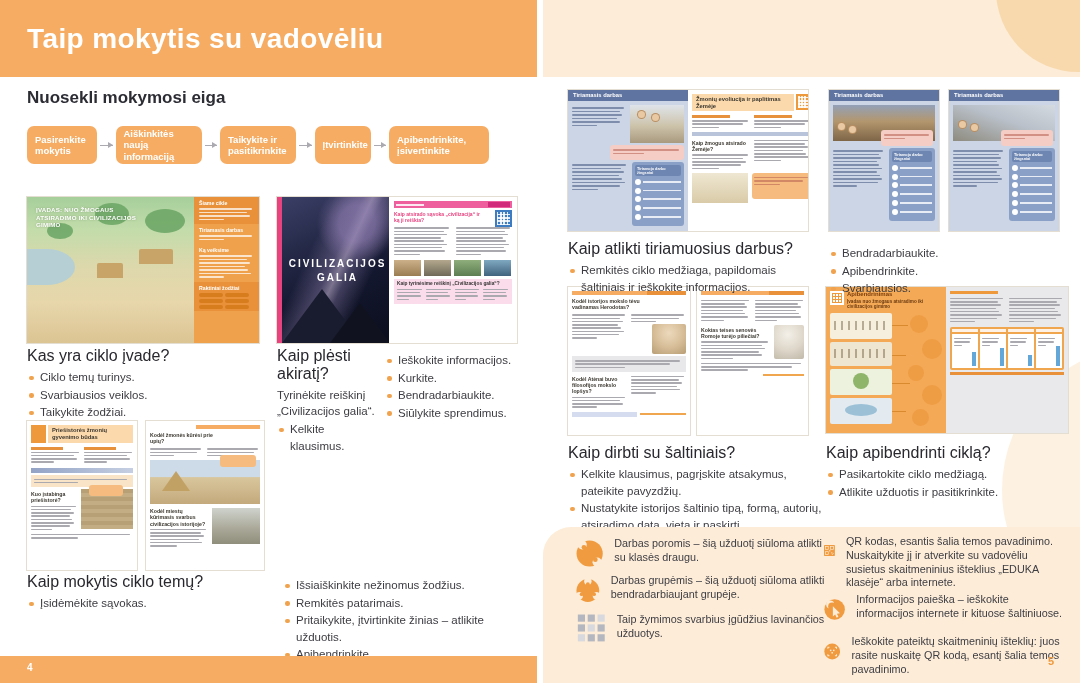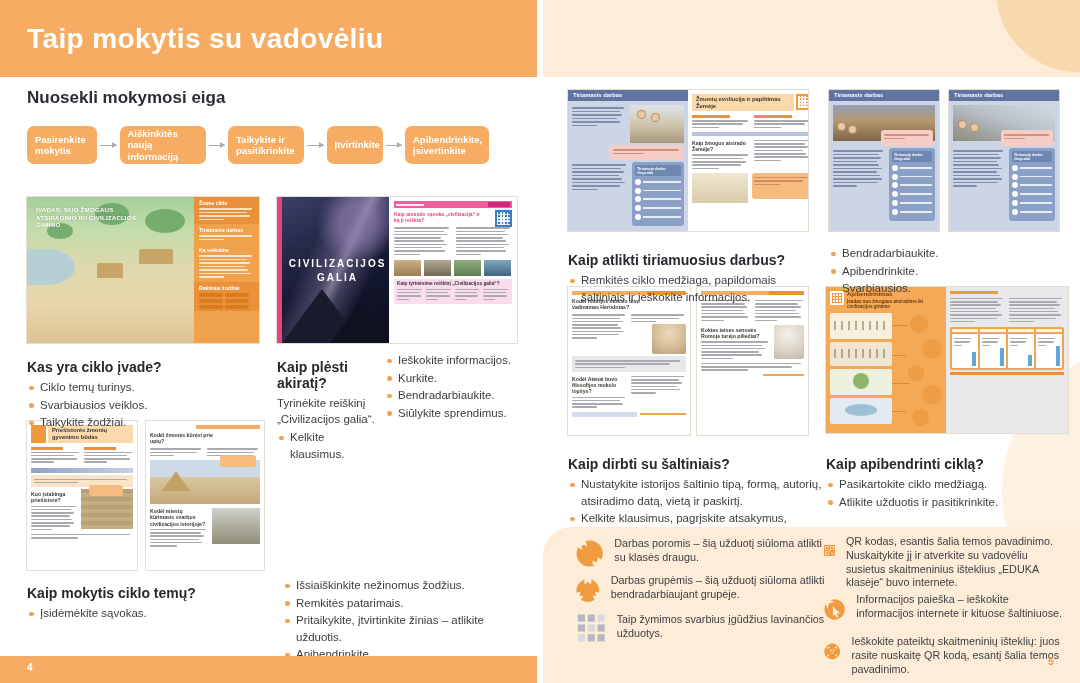--- a/index.html
+++ b/index.html
@@ -12,28 +12,28 @@
   .hdr h1{margin:0;font-size:28px;font-weight:700;color:#fff;letter-spacing:.4px}
   .topright{position:absolute;left:543px;top:0;width:537px;height:77px;background:#fdecd7;overflow:hidden}
   .topright .disc{position:absolute;left:453px;top:-92px;width:164px;height:164px;border-radius:50%;background:#f8d9ae}
   .softdisc{position:absolute;left:1002px;top:345px;width:290px;height:290px;border-radius:50%;background:#fdf2e2;z-index:0}
 
   
   .sect{position:absolute;left:27px;top:88px;font-size:17px;font-weight:700;color:#2c2c34;z-index:2}
   .flow{position:absolute;left:27px;top:126px;width:462px;display:flex;align-items:center;z-index:2}
   .fbtn{background:#f6ac62;color:#fff;font-size:9.5px;font-weight:700;line-height:11.5px;
         border-radius:7px;padding:0 8px;height:38px;display:flex;align-items:center;box-sizing:border-box}
-  .w1{width:70px}.w2{width:86px}.w3{width:76px}.w4{width:56px}.w5{width:84px}
+  .w1{width:70px}.w2{width:86px}.w3{width:76px}.w4{width:56px}.w5{width:100px}
   .farrow{flex:1;height:1px;background:#aaaab0;position:relative;margin:0 3px}
   .farrow::after{content:"";position:absolute;right:0;top:-3px;border-left:5px solid #aaaab0;
         border-top:3px solid transparent;border-bottom:3px solid transparent}
 
   
   .cap{position:absolute;z-index:3}
-  .cap h3{margin:12px 0 4px;font-size:14px;font-weight:700;color:#28282e}
+  .cap h3{margin:0 0 4px;font-size:16px;font-weight:400;color:#28282e}
   .cap p{margin:0 0 2px;font-size:11.5px;line-height:16px;color:#3c3c42}
   .cap ul{margin:0;padding:0;list-style:none}
   .cap li{position:relative;padding-left:13px;font-size:11.5px;line-height:16.5px;color:#3c3c42;margin:1px 0}
   .cap li::before{content:"";position:absolute;left:2px;top:6.5px;width:4.5px;height:4.5px;border-radius:50%;background:#f0a24d}
 
   
   .thumb{position:absolute;background:#fff;box-shadow:0 0 0 1px #e4ded2;overflow:hidden;box-sizing:border-box;z-index:2}
   .tl{height:2px;background:#a9a9af;border-radius:1px;margin:2.5px 0}
   .fine .tl{height:1.5px;margin:1.8px 0}
   .lines-white .tl{background:rgba(255,255,255,.72);height:1.5px;margin:2px 0}
@@ -901,22 +901,22 @@
           </div>
       </div>
     </div>
     <div class="tsu-foot"></div>
   </div>
 </div>
 
 <div class="cap" style="left:568px;top:444px;width:254px">
   <h3>Kaip dirbti su šaltiniais?</h3>
   <ul>
+    <li>Kelkite klausimus, pagrįskite atsakymus, pateikite pavyzdžių.</li>
     <li>Nustatykite istorijos šaltinio tipą, formą, autorių, atsiradimo datą, vietą ir paskirtį.</li>
-    <li>Kelkite klausimus, pagrįskite atsakymus, pateikite pavyzdžių.</li>
     <li>Argumentuokite ir apibendrinkite.</li>
   </ul>
 </div>
 <div class="cap" style="left:826px;top:444px;width:240px">
   <h3>Kaip apibendrinti ciklą?</h3>
   <ul>
     <li>Pasikartokite ciklo medžiagą.</li>
     <li>Atlikite užduotis ir pasitikrinkite.</li>
   </ul>
 </div>
@@ -963,21 +963,21 @@
     <svg width="35" height="35" viewBox="0 0 36 36">
       <rect x="0" y="0" width="36" height="36" rx="2" fill="#f09b40"></rect>
       <rect x="5" y="5" width="9" height="9" fill="none" stroke="#fdecd7" stroke-width="2.2"></rect>
       <rect x="22" y="5" width="9" height="9" fill="none" stroke="#fdecd7" stroke-width="2.2"></rect>
       <rect x="5" y="22" width="9" height="9" fill="none" stroke="#fdecd7" stroke-width="2.2"></rect>
       <rect x="17" y="17" width="4" height="4" fill="#fdecd7"></rect>
         <rect x="24" y="24" width="3.5" height="3.5" fill="#fdecd7"></rect>
       <rect x="29" y="27" width="2.5" height="2.5" fill="#fdecd7"></rect>
         <rect x="26" y="30" width="3" height="2.5" fill="#fdecd7"></rect>
     </svg>
-    <div class="txt">QR kodas, esantis šalia temos pavadinimo. Nuskaitykite jį ir atverkite su vadovėliu susietus skaitmeninius išteklius „EDUKA klasėje“ buvo internete.</div>
+    <div class="txt">QR kodas, esantis šalia temos pavadinimo. Nuskaitykite jį ir atverkite su vadovėliu susietus skaitmeninius išteklius „EDUKA klasėje“ arba internete.</div>
   </div>
   <div class="litem" style="left:281px;top:64px;width:240px">
     <svg width="37" height="37" viewBox="0 0 36 36">
       <circle cx="18" cy="18" r="17.3" fill="#f09b40"></circle>
       <circle cx="10.5" cy="9.5" r="6.8" fill="#fdecd7"></circle>
         <circle cx="13.8" cy="12.8" r="6.8" fill="#f09b40"></circle>
       <path d="M15 12.5 L27 24.5 L21.8 25 L24.4 30.4 L21.4 31.8 L18.9 26.3 L15 29.8 Z" fill="#fdecd7"></path>
     </svg>
     <div class="txt">Informacijos paieška – ieškokite informacijos internete ir kituose šaltiniuose.</div>
   </div>

